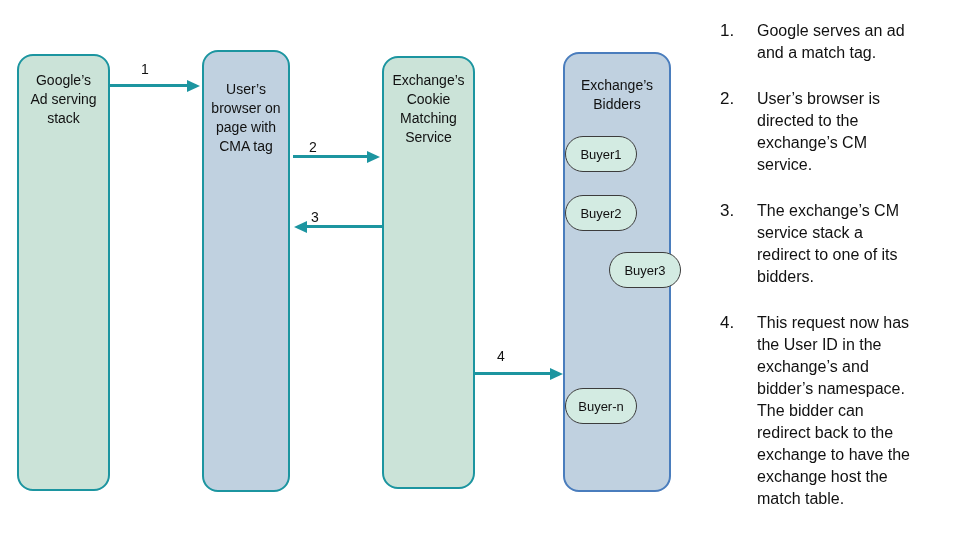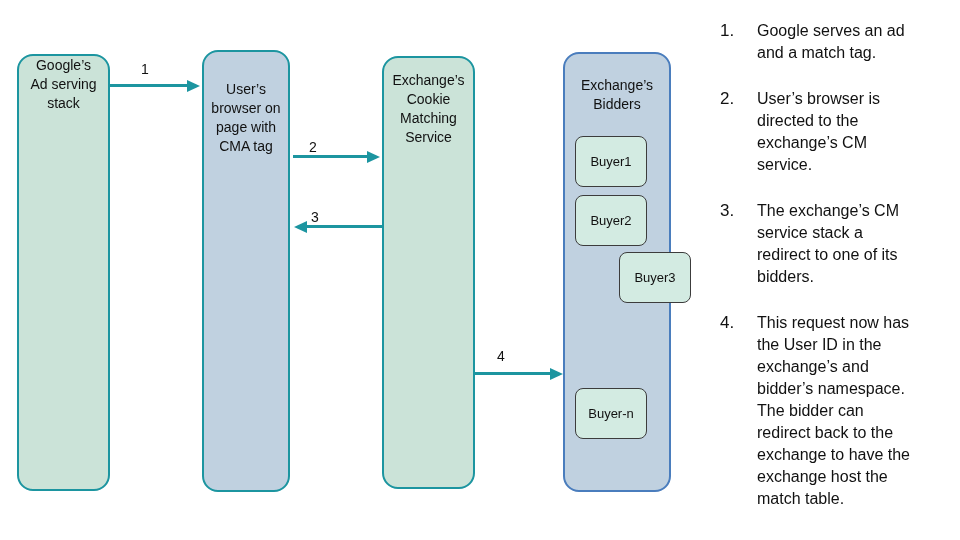--- a/index.html
+++ b/index.html
@@ -23,22 +23,22 @@
     border:2px solid var(--teal-border);text-align:center;
   }
   .node.green{background:var(--green-fill);}
   .node.blue{background:var(--blue-fill);}
   .node.blue-border{border-color:var(--blue-border);}
   .node-label{
     white-space:pre-line;font-size:14px;line-height:19px;color:var(--text);
   }
   
   .buyer{
-    position:absolute;left:10px;width:72px;height:51px;box-sizing:border-box;
-    border:1px solid var(--buyer-border);border-radius:8px;background:var(--buyer-fill);
+    position:absolute;left:0;width:72px;height:36px;box-sizing:border-box;
+    border:1px solid var(--buyer-border);border-radius:20px;background:var(--buyer-fill);
     display:flex;align-items:center;justify-content:center;font-size:13px;
   }
   
   .arrow{position:absolute;height:3px;background:var(--arrow);}
   .arrow::after{
     content:"";position:absolute;top:50%;transform:translateY(-50%);
     width:0;height:0;border-top:6px solid transparent;border-bottom:6px solid transparent;
   }
   .arrow.right::after{left:100%;border-left:13px solid var(--arrow);}
   .arrow.left::after{right:100%;border-right:13px solid var(--arrow);}
@@ -49,21 +49,21 @@
   .steps{position:absolute;left:720px;top:20px;width:238px;}
   .step{display:flex;margin-bottom:24px;}
   .step-num{flex:none;width:37px;font-size:17px;line-height:22px;}
   .step-text{width:199px;font-size:16px;line-height:22px;white-space:pre-line;}
 </style>
 </head>
 <body>
 
 <div class="canvas">
 
-  <div class="node green" style="left:17px;top:54px;width:93px;height:437px;">
+  <div class="node green" style="left:17px;top:54px;width:93px;height:437px;padding-top:15px;">
     <div class="node-label">Google’s
 Ad serving
 stack</div>
   </div>
 
   <div class="node blue" style="left:202px;top:50px;width:88px;height:442px;padding-top:28px;">
     <div class="node-label">User’s
 browser on
 page with
 CMA tag</div>

